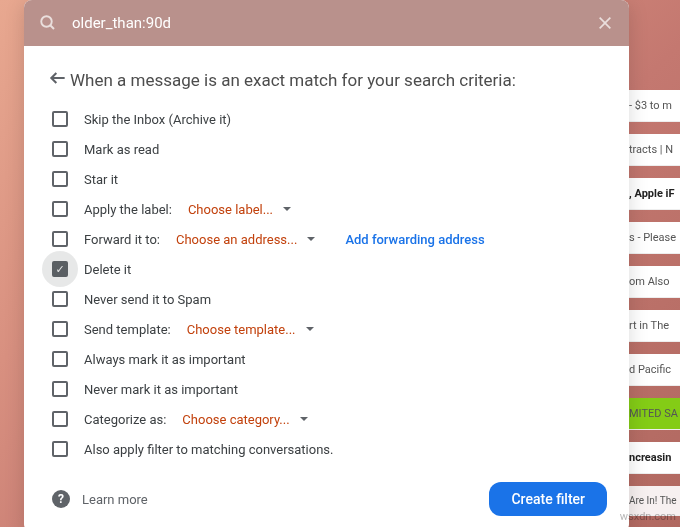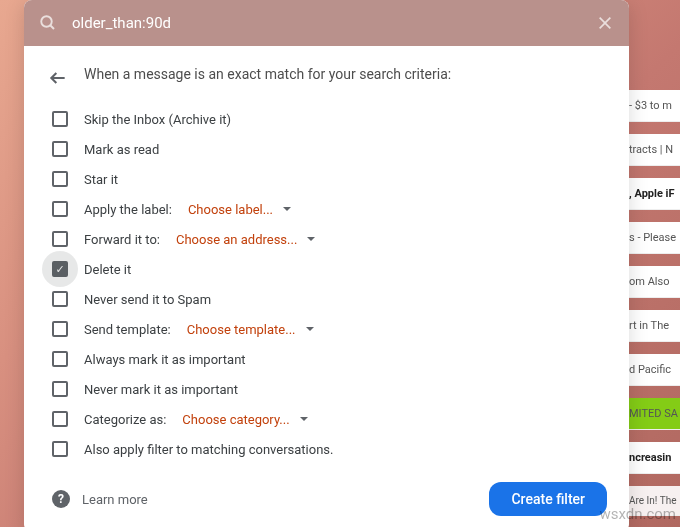--- a/index.html
+++ b/index.html
@@ -70,25 +70,24 @@
     padding: 0 14px;
     font-family: inherit;
   }
   .search-input::placeholder { color: #f0e8e6; }
 
   .content {
     padding: 14px 22px 16px 22px;
   }
   .header-row {
     display: flex;
-    align-items: flex-start;
-    gap: 14px;
+    align-items: flex-end;
     padding: 6px 0 14px 0;
     color: #4d4d4d;
-    font-size: 14px;
+    font-size: 17px;
   }
   .back-btn {
     width: 24px;
     height: 24px;
     display: flex;
     align-items: center;
     justify-content: center;
     cursor: pointer;
     color: #5f6368;
   }
@@ -197,21 +196,21 @@
     padding: 9px 22px;
     font-size: 14px;
     font-weight: 500;
     cursor: pointer;
     font-family: inherit;
   }
   .watermark {
     position: absolute;
     right: 4px;
     bottom: 4px;
-    font-size: 15px;
+    font-size: 11px;
     color: rgba(0,0,0,0.3);
   }
 </style>
 </head>
 <body>
 
 <div class="background-snippets">
   <div class="bg-row">- $3 to m</div>
   <div class="bg-row">tracts | N</div>
   <div class="bg-row" style="font-weight:bold;color:#222">, Apple iF</div>
@@ -280,20 +279,21 @@
         </span>
       </div>
 
       <div class="option">
         <span class="checkbox"></span>
         <span>Forward it to:</span>
         <span class="select-text">
           <span>Choose an address...</span>
           <span class="caret"></span>
         </span>
+        <span class="link-blue">Add forwarding address</span>
       </div>
 
       <div class="option">
         <span class="checkbox checked highlighted">
           <span class="checkmark">✓</span>
         </span>
         <span>Delete it</span>
       </div>
 
       <div class="option">

